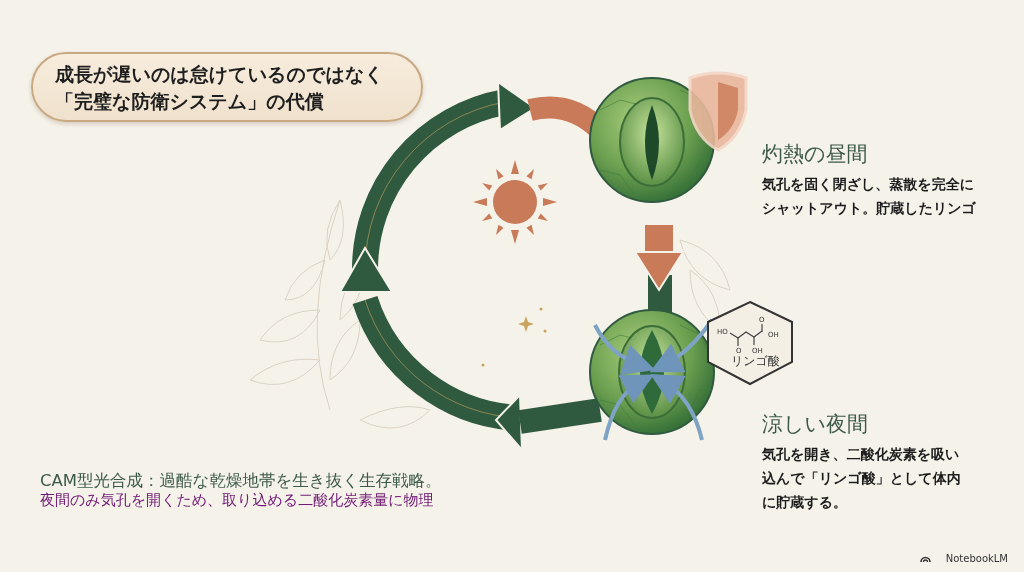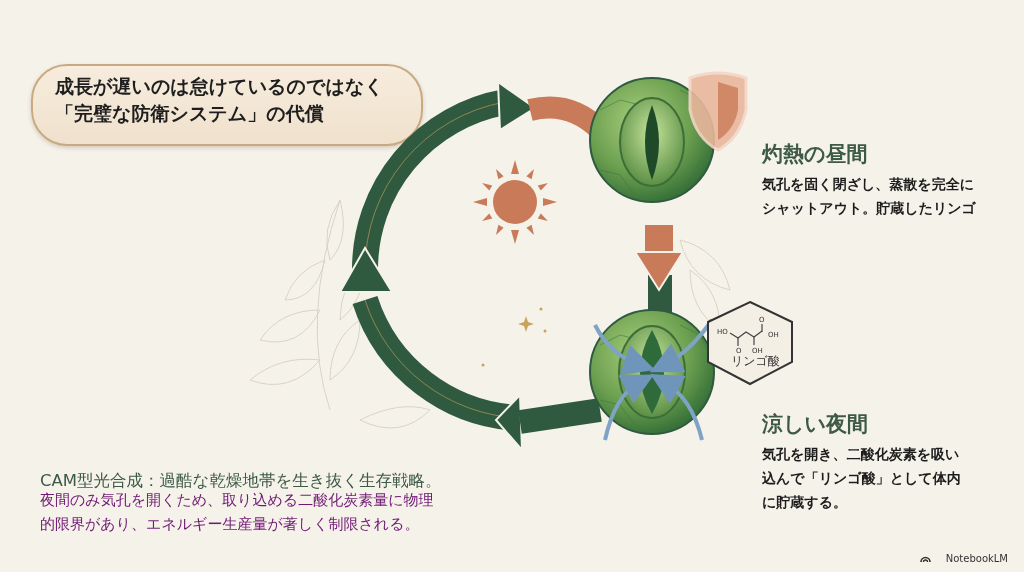--- a/index.html
+++ b/index.html
@@ -3,33 +3,33 @@
 <meta charset="utf-8">
 <style>
   html, body { margin:0; padding:0; }
   body {
     width:1024px; height:572px; overflow:hidden; position:relative;
     background:#f5f2ea;
     font-family:"DejaVu Sans", sans-serif;
     color:#222;
   }
   .title-box {
-    position:absolute; left:31px; top:52px; width:392px; height:82px;
+    position:absolute; left:31px; top:52px; width:392px; height:70px;
     background:linear-gradient(#f7ecdd,#efe1cc);
     border:2px solid #c8a982; border-radius:36px;
     box-shadow:0 2px 4px rgba(120,90,60,0.25);
-    box-sizing:border-box; padding:7px 0 0 22px;margin-top:12px;
+    box-sizing:border-box; padding:7px 0 0 22px;
   }
   .title-box .line {
     font-family:"DejaVu Serif", serif; font-weight:bold; font-size:19px;
     line-height:27px; color:#1e1e1e; white-space:nowrap;
   }
   .diagram { position:absolute; left:0; top:0; width:1024px; height:572px; }
   .side-title {
-    position:absolute; font-family:"DejaVu Serif", serif; font-weight:bold;
+    position:absolute; font-family:"DejaVu Serif", serif; font-weight:normal;
     font-size:21px; color:#3d5a46; white-space:nowrap;
   }
   .side-body {
     position:absolute; font-size:14px; line-height:24px; color:#1c1c1c;
     font-weight:bold; white-space:nowrap;
   }
   .bottom-title {
     position:absolute; left:40px; top:462px; font-size:16.5px; color:#3d5a46;
     white-space:nowrap;
     margin-top:8px;
@@ -201,21 +201,20 @@
 <div class="side-title" style="left:762px; top:410px;">涼しい夜間</div>
 <div class="side-body" style="left:762px; top:442px;">
   <div>気孔を開き、二酸化炭素を吸い</div>
   <div>込んで「リンゴ酸」として体内</div>
   <div>に貯蔵する。</div>
 </div>
 
 <div class="bottom-title">CAM型光合成：過酷な乾燥地帯を生き抜く生存戦略。</div>
 <div class="bottom-body">
   <div>夜間のみ気孔を開くため、取り込める二酸化炭素量に物理</div>
-  <div>的限界があり、エネルギー生産量が著しく制限される。</div>
 </div>
 
 <div class="brand">
   <svg width="11" height="9" viewBox="0 0 11 9">
     <path d="M1 8 A4.5 4.5 0 0 1 10 8" stroke="#333" stroke-width="1.6" fill="none"></path>
     <path d="M3.5 8 A2 2 0 0 1 7.5 8" stroke="#333" stroke-width="1.4" fill="none"></path>
   </svg>
   <span>NotebookLM</span>
 </div>
 

